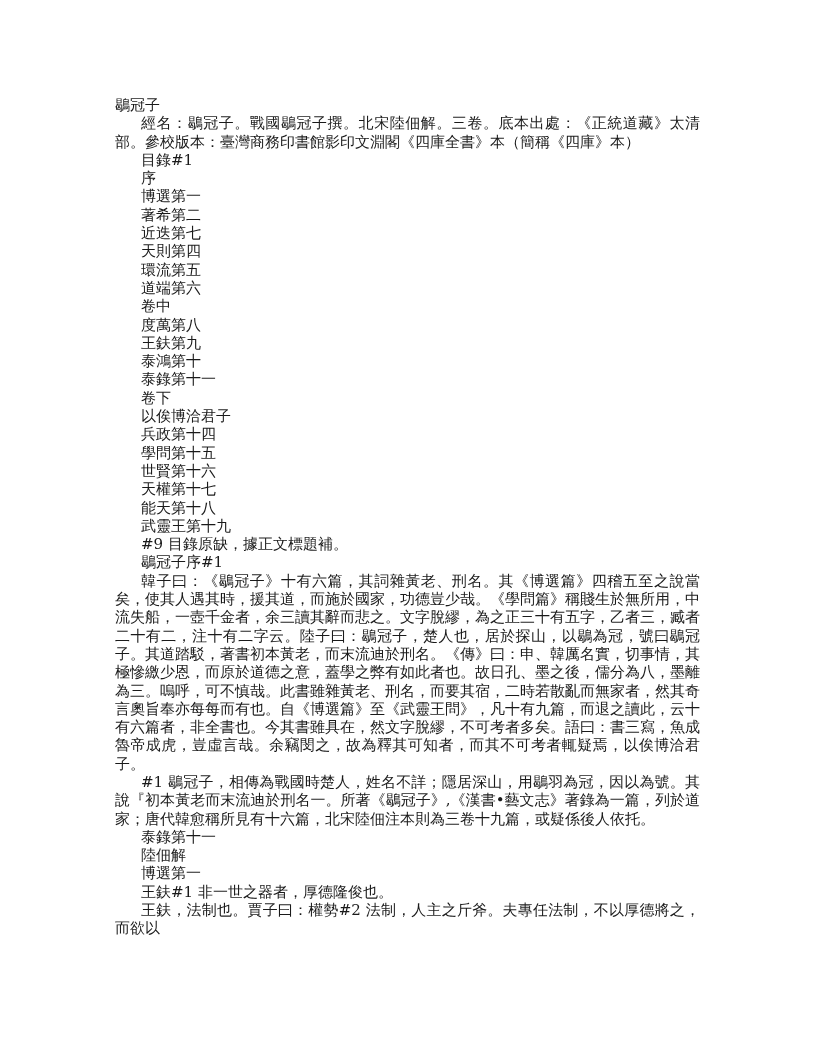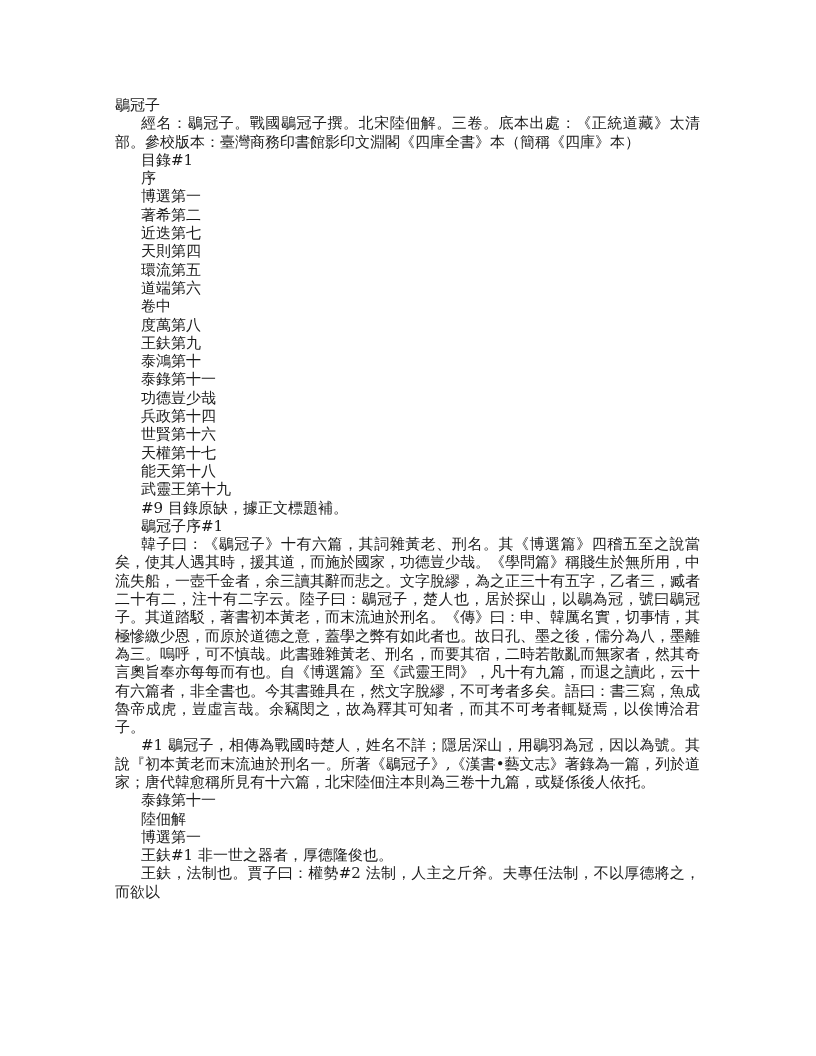--- a/index.html
+++ b/index.html
@@ -59,22 +59,24 @@
     <p class="line toc-item">著希第二</p>
     <p class="line toc-item">近迭第七</p>
     <p class="line toc-item">天則第四</p>
     <p class="line toc-item">環流第五</p>
     <p class="line toc-item">道端第六</p>
     <p class="line toc-item">卷中</p>
     <p class="line toc-item">度萬第八</p>
     <p class="line toc-item">王鈇第九</p>
     <p class="line toc-item">泰鴻第十</p>
     <p class="line toc-item">泰錄第十一</p>
-    <p class="line toc-item">功德豈少哉</p>
+    <p class="line toc-item">卷下</p>
+    <p class="line toc-item">以俟博洽君子</p>
     <p class="line toc-item">兵政第十四</p>
+    <p class="line toc-item">學問第十五</p>
     <p class="line toc-item">世賢第十六</p>
     <p class="line toc-item">天權第十七</p>
     <p class="line toc-item">能天第十八</p>
     <p class="line toc-item">武靈王第十九</p>
 
     <p class="line toc-item">#9 目錄原缺，據正文標題補。</p>
 
     <p class="line toc-item">鶡冠子序#1</p>
 
     <p class="line indent">韓子曰：《鶡冠子》十有六篇，其詞雜黃老、刑名。其《博選篇》四稽五至之說當矣，使其人遇其時，援其道，而施於國家，功德豈少哉。《學問篇》稱賤生於無所用，中流失船，一壺千金者，余三讀其辭而悲之。文字脫繆，為之正三十有五字，乙者三，臧者二十有二，注十有二字云。陸子曰：鶡冠子，楚人也，居於探山，以鶡為冠，號曰鶡冠子。其道踏駁，著書初本黃老，而末流迪於刑名。《傳》曰：申、韓厲名實，切事情，其極慘繳少恩，而原於道德之意，蓋學之弊有如此者也。故日孔、墨之後，儒分為八，墨離為三。嗚呼，可不慎哉。此書雖雜黃老、刑名，而要其宿，二時若散亂而無家者，然其奇言奧旨奉亦每每而有也。自《博選篇》至《武靈王問》，凡十有九篇，而退之讀此，云十有六篇者，非全書也。今其書雖具在，然文字脫繆，不可考者多矣。語曰：書三寫，魚成魯帝成虎，豈虛言哉。余竊閔之，故為釋其可知者，而其不可考者輒疑焉，以俟博洽君子。</p>

